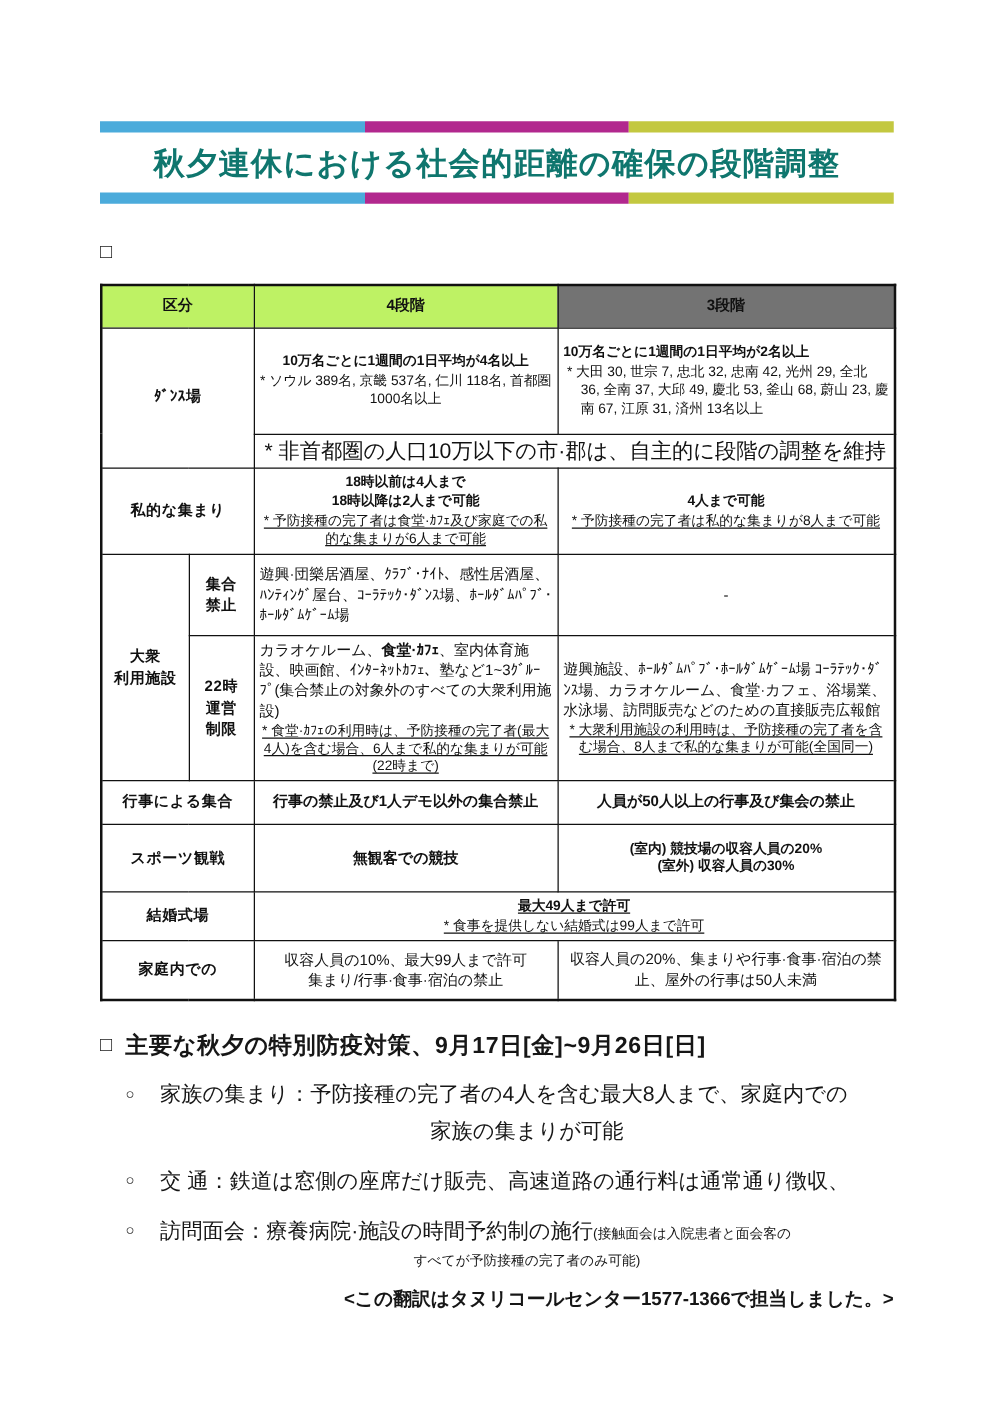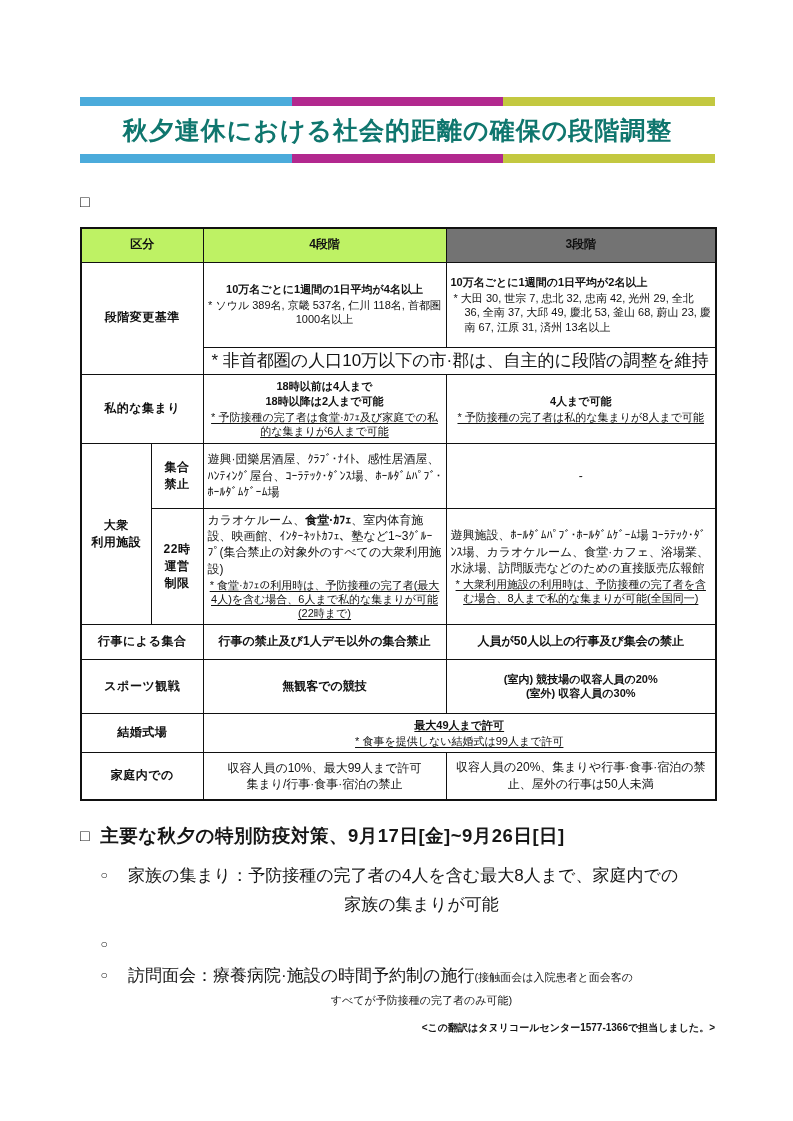--- a/index.html
+++ b/index.html
@@ -66,21 +66,21 @@
   
   .bullets { margin-top:14px; }
   .bullet { display:flex; margin-bottom:11px; }
   .bullet .mark { width:48px; text-align:center; font-size:12px; padding-top:6px; color:#222; }
   .bullet .btxt { flex:1; font-size:17px; line-height:1.7; color:#161616; }
   .bullet .bline2 { text-align:center; }
   .bullet .sm { font-size:11px; }
 
   
   .footer-note {
-    margin-top:10px; text-align:right; font-weight:700; font-size:10px; color:#161616;
+    margin-top:10px; text-align:right; font-weight:700; font-size:15px; color:#161616;
   }
 </style>
 </head>
 <body>
 
 <div class="page">
   <div class="content">
 
     <div class="tri-bar">
       <span style="background: rgb(75, 171, 219);"></span>
@@ -107,21 +107,21 @@
       </colgroup>
 
       <tbody>
           <tr class="r-header">
         <th class="hdr hdr-bg" colspan="2" style="background: #bef264;">区分</th>
         <th class="hdr hdr-bg" style="background: #bef264;">4段階</th>
         <th class="hdr hdr-bg" style="background: #737373;">3段階</th>
       </tr>
 
       <tr class="r-stage">
-        <td class="rowlabel" colspan="2" rowspan="2">段階変更基準</td>
+        <td class="rowlabel" colspan="2" rowspan="2">ﾀﾞﾝｽ場</td>
         <td class="c-center">
           <span class="main-bold">10万名ごとに1週間の1日平均が4名以上</span>
           <span class="small-note">* ソウル 389名, 京畿 537名, 仁川 118名, 首都圏 1000名以上</span>
         </td>
         <td class="c-left">
           <span class="main-bold">10万名ごとに1週間の1日平均が2名以上</span>
           <span class="small-note hang">* 大田 30, 世宗 7, 忠北 32, 忠南 42, 光州 29, 全北 36, 全南 37, 大邱 49, 慶北 53, 釜山 68, 蔚山 23, 慶南 67, 江原 31, 済州 13名以上</span>
         </td>
       </tr>
 
@@ -226,20 +226,21 @@
         <span class="mark">○</span>
         <div class="btxt">
           <div>家族の集まり：予防接種の完了者の4人を含む最大8人まで、家庭内での</div>
           <div class="bline2">家族の集まりが可能</div>
         </div>
       </div>
 
       <div class="bullet">
         <span class="mark">○</span>
         <div class="btxt">
+          <div>交  通：鉄道は窓側の座席だけ販売、高速道路の通行料は通常通り徴収、</div>
         </div>
       </div>
 
       <div class="bullet">
         <span class="mark">○</span>
         <div class="btxt">
           <div>
             <span>訪問面会：療養病院·施設の時間予約制の施行</span><span class="sm">(接触面会は入院患者と面会客の</span>
           </div>
           <div class="bline2 sm">すべてが予防接種の完了者のみ可能)</div>

